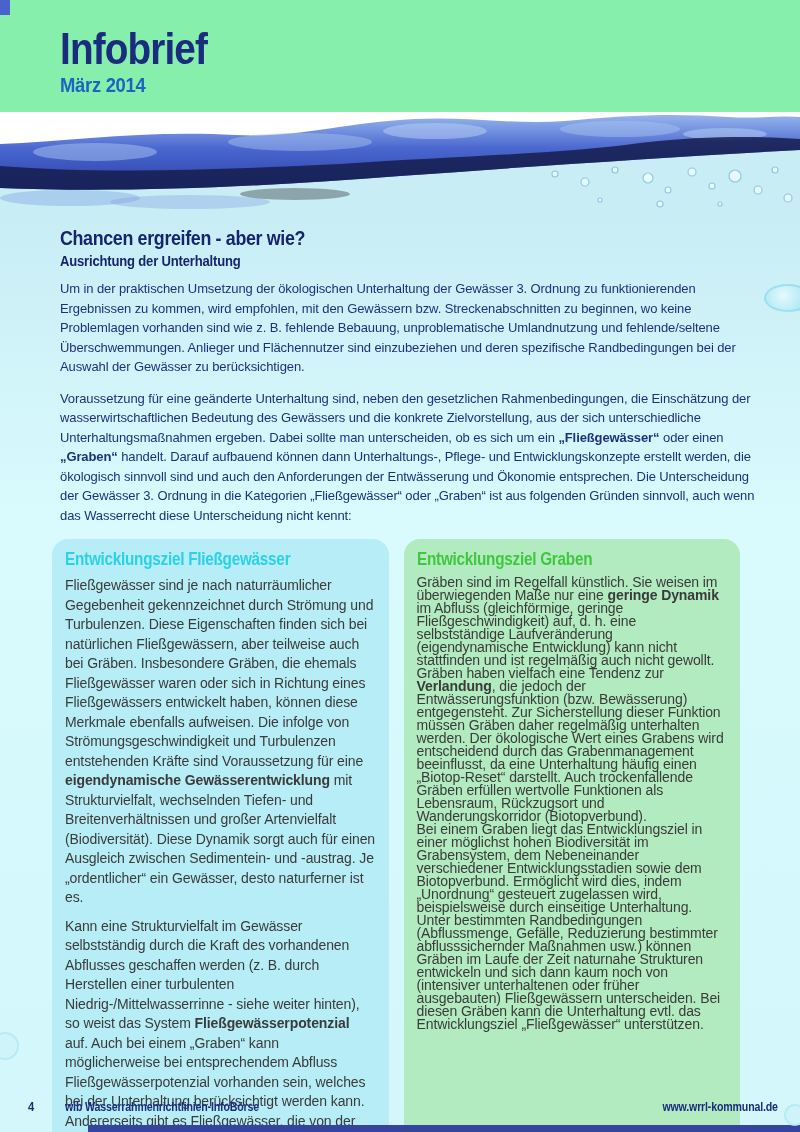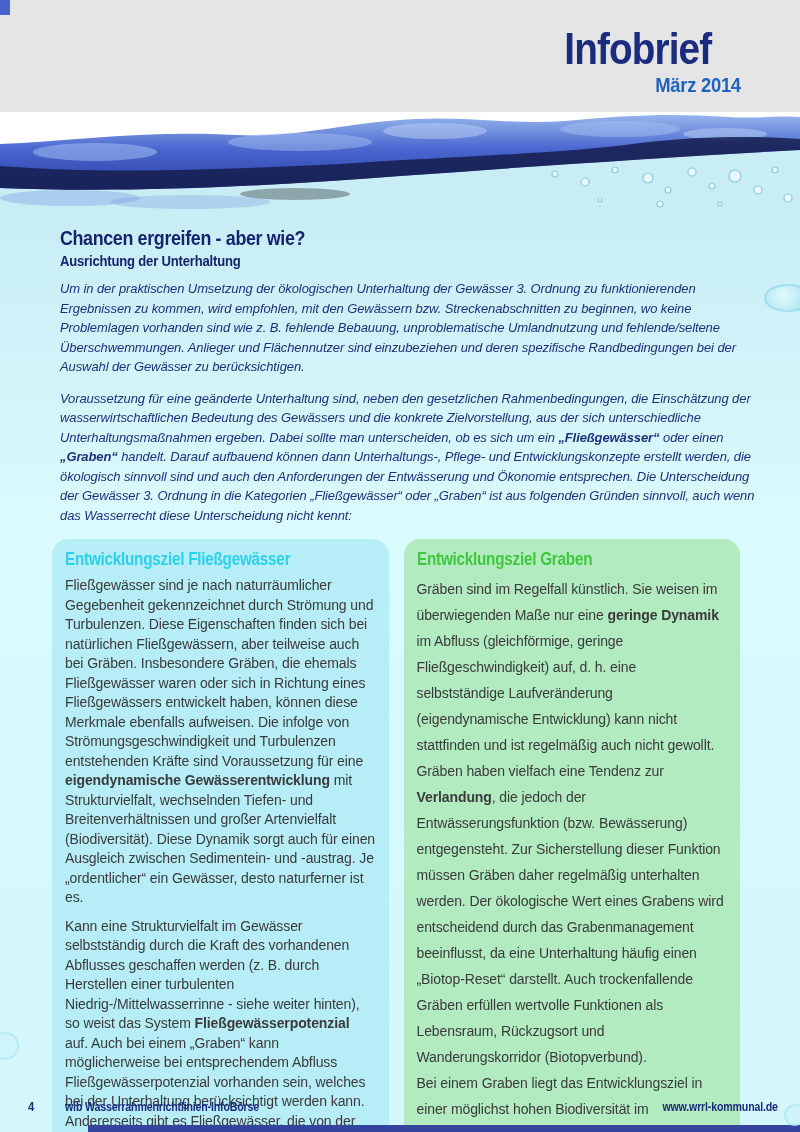--- a/index.html
+++ b/index.html
@@ -7,21 +7,21 @@
   body {
     width:800px; height:1132px;
     font-family:"Liberation Sans", sans-serif;
     background:#ffffff;
   }
   .page { position:relative; width:800px; height:1132px; background:#ffffff; overflow:hidden; }
 
   .corner-mark { position:absolute; top:0; left:0; width:10px; height:15px; background:#4a63cc; }
 
   
-  .masthead { height:112px; padding:26px 0 0 60px; background:#e5e5e5;text-align:right; }
+  .masthead { height:112px; padding:26px 0 0 60px; background:#86efac; }
   .masthead h1 {
     margin:0; font-size:44px; font-weight:bold; color:#1b2c7e;
     letter-spacing:-1px; transform:scaleX(.88); transform-origin:0 0; line-height:1.05;
   }
   .masthead .issue-date {
     margin-top:2px; font-size:20px; font-weight:bold; color:#1d64c0;
     letter-spacing:-.3px; transform:scaleX(.92); transform-origin:0 0;
   }
 
   
@@ -36,41 +36,41 @@
   h2.article-heading {
     margin:0 0 3px; font-size:21px; font-weight:bold; color:#16246d;
     letter-spacing:-.4px; transform:scaleX(.85); transform-origin:0 0; white-space:nowrap;
   }
   h3.article-subheading {
     margin:0 0 10px; font-size:14.5px; font-weight:bold; color:#16246d;
     letter-spacing:-.2px; transform:scaleX(.9); transform-origin:0 0; white-space:nowrap;
   }
   p.intro {
     margin:0 0 12px; font-size:13px; line-height:19.5px; color:#202f7c;
-    letter-spacing:-.1px; hyphens:auto;font-style:italic;
+    letter-spacing:-.1px; hyphens:auto;
   }
   .bold { font-weight:bold; }
 
   
   .boxes { display:flex; gap:15px; width:688px; margin:14px 0 0 -8px; align-items:stretch; }
   .box { flex:1; border-radius:16px; padding:10px 13px 14px; }
   .box-fliess { background:#b7edf6; }
   .box-graben { background:#b2ebc0; }
   .box h4 {
     margin:0 0 6px; font-size:18px; font-weight:bold; letter-spacing:-.3px;
     transform:scaleX(.85); transform-origin:0 0; white-space:nowrap;
   }
   .box-fliess h4 { color:#2bd1e8; }
   .box-graben h4 { color:#3fc83d; }
   .box p {
     margin:0 0 9px; font-size:14px; line-height:19.5px; color:#3a3a3a;
     letter-spacing:-.1px; hyphens:auto;
   }
   .box p:last-child { margin-bottom:0; }
-  .box-graben p { margin-bottom:0; line-height:26px; }
+  .box-graben p { margin-bottom:0; line-height:13px; }
 
   
   .page-footer {
     position:absolute; left:28px; right:22px; bottom:18px;
     display:flex; align-items:baseline;
     font-size:12.5px; font-weight:bold; color:#1b2c7e;
   }
   .page-number { transform:scaleX(.9); transform-origin:0 50%; }
   .publication  { margin-left:30px; letter-spacing:-.2px; transform:scaleX(.85); transform-origin:0 50%; }
   .website      { margin-left:auto; letter-spacing:-.2px; transform:scaleX(.85); transform-origin:100% 50%; }

